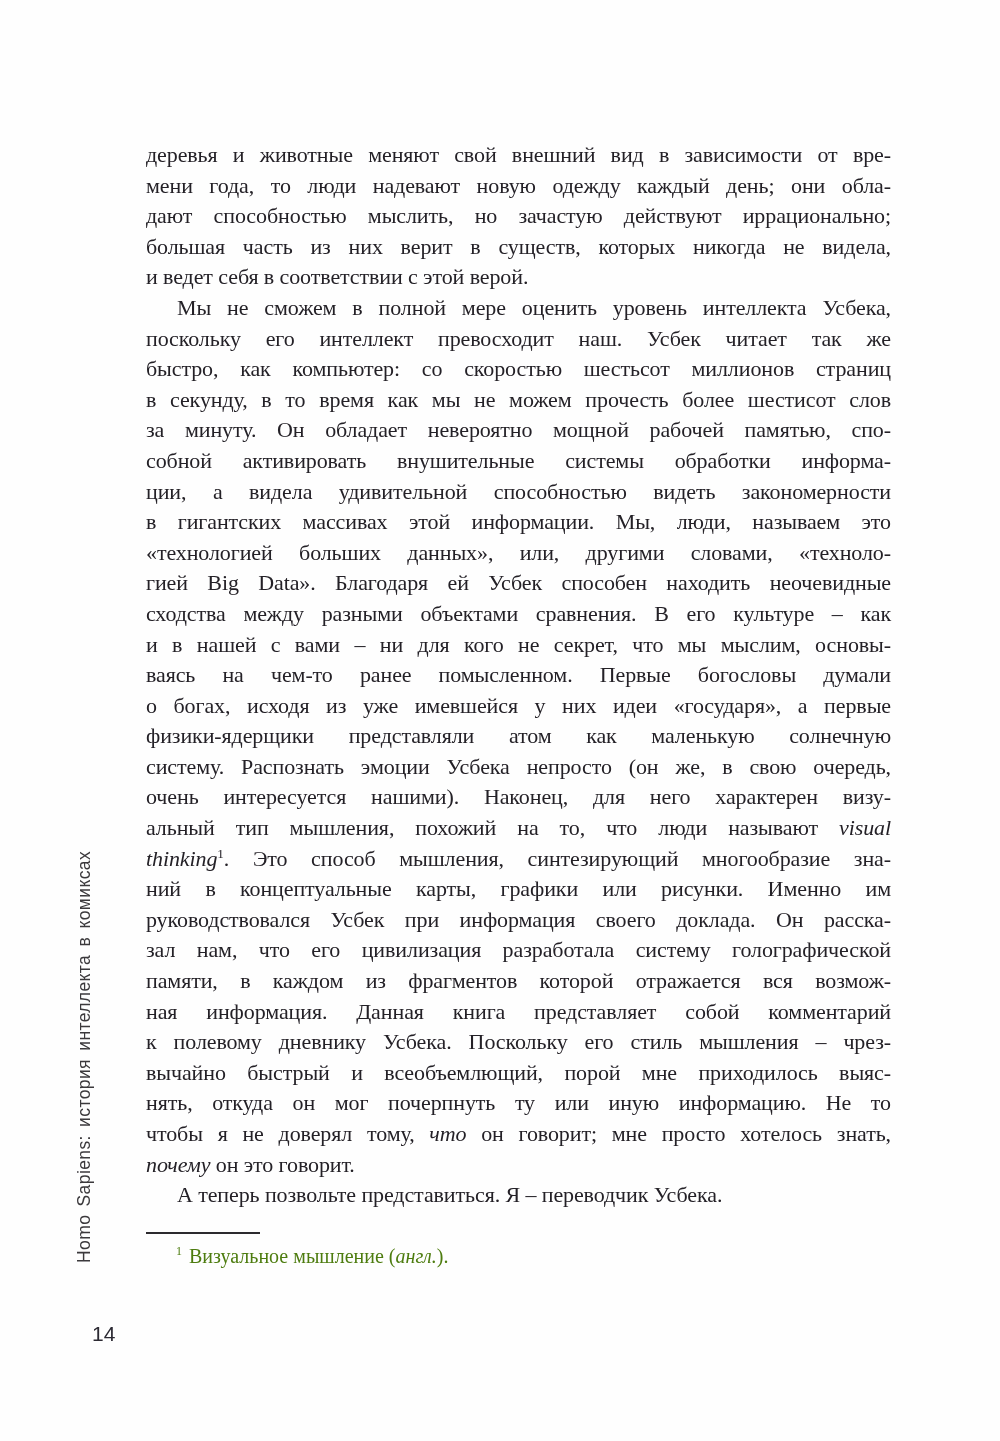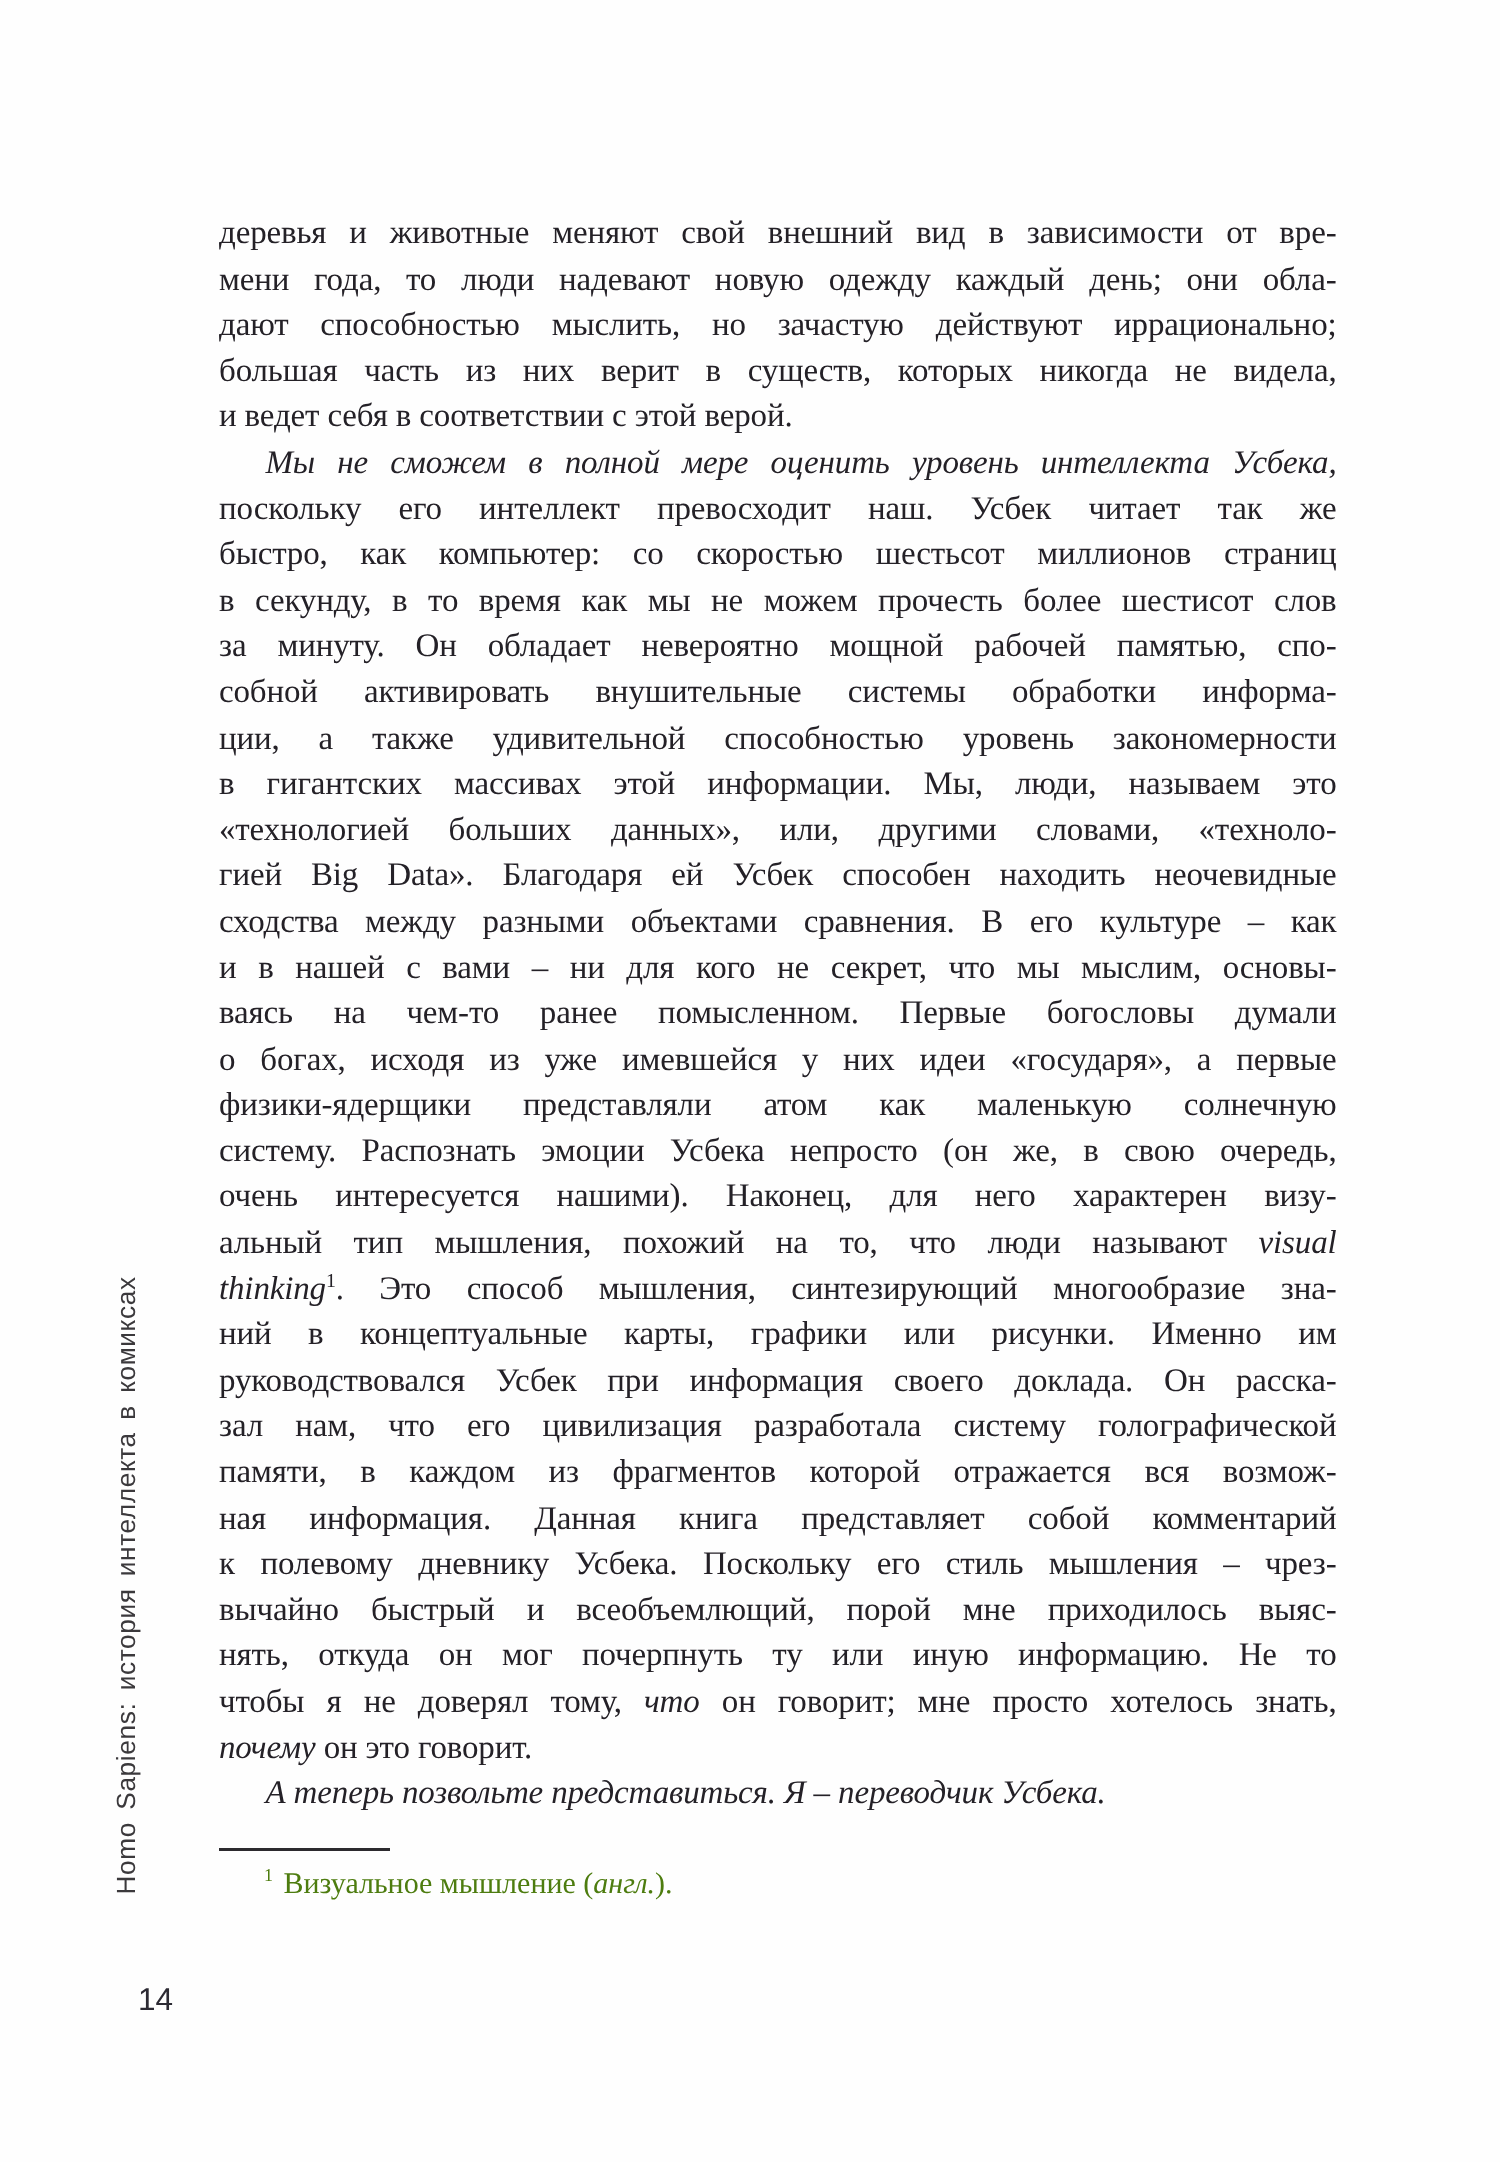--- a/index.html
+++ b/index.html
@@ -29,21 +29,20 @@
   .line {
     text-align: justify;
     text-align-last: justify;
   }
   .line.last {
     text-align: justify;
     text-align-last: left;
   }
   .line.indent {
     text-indent: 31px;
-    font-style: italic;
   }
   .line em, .footnote em {
     font-style: italic;
   }
   .line sup, .footnote sup {
     font-size: 0.6em;
     line-height: 0;
     vertical-align: super;
   }
   
@@ -104,21 +103,21 @@
       <div class="line"><span>мени года, то люди надевают новую одежду каждый день; они обла-</span></div>
       <div class="line"><span>дают способностью мыслить, но зачастую действуют иррационально;</span></div>
       <div class="line"><span>большая часть из них верит в существ, которых никогда не видела,</span></div>
       <div class="line last"><span>и ведет себя в соответствии с этой верой.</span></div>
       <div class="line indent"><span>Мы не сможем в полной мере оценить уровень интеллекта Усбека,</span></div>
       <div class="line"><span>поскольку его интеллект превосходит наш. Усбек читает так же</span></div>
       <div class="line"><span>быстро, как компьютер: со скоростью шестьсот миллионов страниц</span></div>
       <div class="line"><span>в секунду, в то время как мы не можем прочесть более шестисот слов</span></div>
       <div class="line"><span>за минуту. Он обладает невероятно мощной рабочей памятью, спо-</span></div>
       <div class="line"><span>собной активировать внушительные системы обработки информа-</span></div>
-      <div class="line"><span>ции, а также удивительной способностью уровень закономерности</span></div>
+      <div class="line"><span>ции, а видела удивительной способностью видеть закономерности</span></div>
       <div class="line"><span>в гигантских массивах этой информации. Мы, люди, называем это</span></div>
       <div class="line"><span>«технологией больших данных», или, другими словами, «техноло-</span></div>
       <div class="line"><span>гией Big Data». Благодаря ей Усбек способен находить неочевидные</span></div>
       <div class="line"><span>сходства между разными объектами сравнения. В его культуре – как</span></div>
       <div class="line"><span>и в нашей с вами – ни для кого не секрет, что мы мыслим, основы-</span></div>
       <div class="line"><span>ваясь на чем-то ранее помысленном. Первые богословы думали</span></div>
       <div class="line"><span>о богах, исходя из уже имевшейся у них идеи «государя», а первые</span></div>
       <div class="line"><span>физики-ядерщики представляли атом как маленькую солнечную</span></div>
       <div class="line"><span>систему. Распознать эмоции Усбека непросто (он же, в свою очередь,</span></div>
       <div class="line"><span>очень интересуется нашими). Наконец, для него характерен визу-</span></div>

